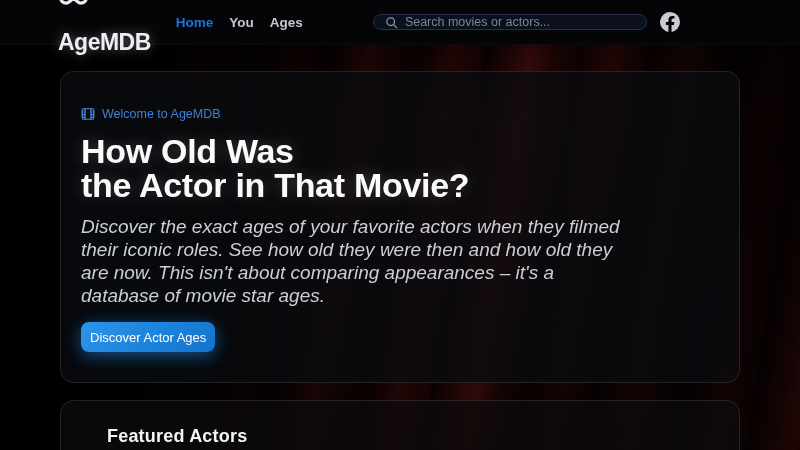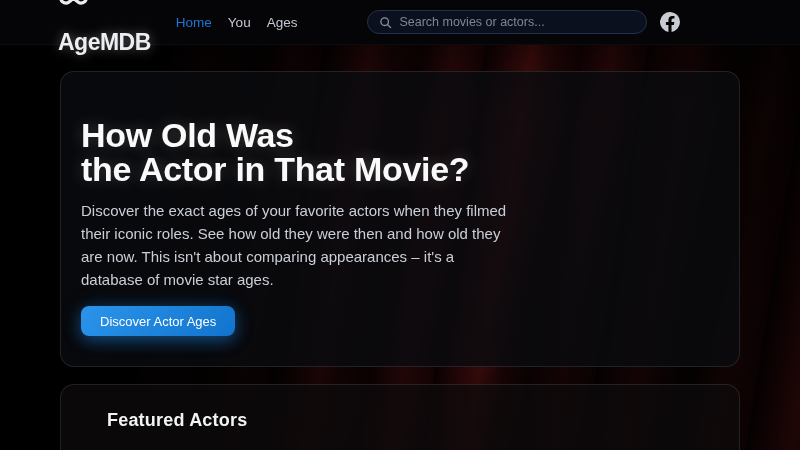--- a/index.html
+++ b/index.html
@@ -28,26 +28,26 @@
     border-bottom: 1px solid rgba(255,255,255,0.03);
   }
   .brand { display: flex; align-items: flex-start; gap: 23px; cursor: pointer; flex-direction: column; }
   .brand-name {
     font-size: 23px; font-weight: bold; color: #eceef1; letter-spacing: -0.5px;
     text-shadow: 0 0 12px rgba(255,255,255,0.35);
   }
   nav { display: flex; align-items: center; margin-left: 17px; }
   nav a {
     font-size: 13.5px; color: #c3c9d2; text-decoration: none;
-    padding: 0 8px; cursor: pointer;
+    padding: 0 8px; cursor: pointer; font-weight: bold;
   }
   nav a.active { color: var(--accent, #1d74d6); }
 
   .search {
-    flex: 1; margin: 0 13px 0 62px; height: 24px;
+    flex: 1; margin: 0 13px 0 62px; height: 16px;
     display: flex; align-items: center; gap: 7px;
     background: #0a101d; border: 1px solid #26304a; border-radius: 12px;
     padding: 0 11px;
   }
   .search input {
     flex: 1; background: transparent; border: none; outline: none;
     font-family: "Liberation Sans", sans-serif;
     font-size: 12.5px; color: #e0e4ea;
   }
   .search input::placeholder { color: #7d8697; }
@@ -68,26 +68,27 @@
     color: var(--badge, #3c80d8); font-size: 12.5px; line-height: 16px;
   }
   h1 {
     margin-top: 12px;
     font-size: 34px; line-height: 34px; font-weight: bold; color: #fafafa;
     white-space: pre-line; letter-spacing: -0.3px;
     text-shadow: 0 0 16px rgba(255,255,255,0.22);
   }
   .hero p {
     margin-top: 13px;
-    font-size: 15px; line-height: 23px; color: #cacfd7;
+    font-size: 19px; line-height: 23px; color: #cacfd7;
     white-space: pre-line;
+    font-style: italic;
   }
   .cta {
     margin-top: 15px;
-    height: 30px; padding: 0 19px;
+    height: 30px; padding: 0 9px;
     border: none; border-radius: 8px;
     background: linear-gradient(135deg, var(--button-top, #2b95ea), var(--button-bottom, #1173cd));
     color: #fff; font-family: "Liberation Sans", sans-serif; font-size: 13px;
     cursor: pointer;
     box-shadow: 0 5px 16px rgba(30,140,240,0.40), 0 0 22px rgba(30,140,240,0.18);
   }
 
   .featured { margin-top: 17px; min-height: 160px; padding: 25px 22px; background: rgba(14,11,13,0.72); }
   h2 { font-size: 18px; font-weight: bold; color: #f2f3f5; letter-spacing: 0.2px; margin-left: 24px; }
 
@@ -127,20 +128,29 @@
 
     <a class="fb-link">
       <svg width="20" height="20" viewBox="0 0 24 24">
         <path fill="#c9ccd2" d="M24 12a12 12 0 1 0-13.88 11.86v-8.39H7.08V12h3.04V9.36c0-3 1.79-4.67 4.53-4.67 1.31 0 2.68.24 2.68.24v2.95h-1.51c-1.49 0-1.95.92-1.95 1.87V12h3.32l-.53 3.47h-2.79v8.39A12 12 0 0 0 24 12z"></path>
       </svg>
     </a>
   </header>
 
   <main>
     <section class="card hero">
+      <div class="badge">
+        <span>
+          <svg width="14" height="14" viewBox="0 0 24 24" fill="none" stroke="#4a8fe0" stroke-width="2">
+            <rect x="2" y="3" width="20" height="18" rx="2.5"></rect>
+            <path d="M7 3v18M17 3v18M2 8.5h5M2 13h5M2 17.5h5M17 8.5h5M17 13h5M17 17.5h5"></path>
+          </svg>
+        </span>
+        <span>Welcome to AgeMDB</span>
+      </div>
 
       <h1>How Old Was
 the Actor in That Movie?</h1>
 
       <p>Discover the exact ages of your favorite actors when they filmed
 their iconic roles. See how old they were then and how old they
 are now. This isn't about comparing appearances – it's a
 database of movie star ages.</p>
 
       <button class="cta">Discover Actor Ages</button>

